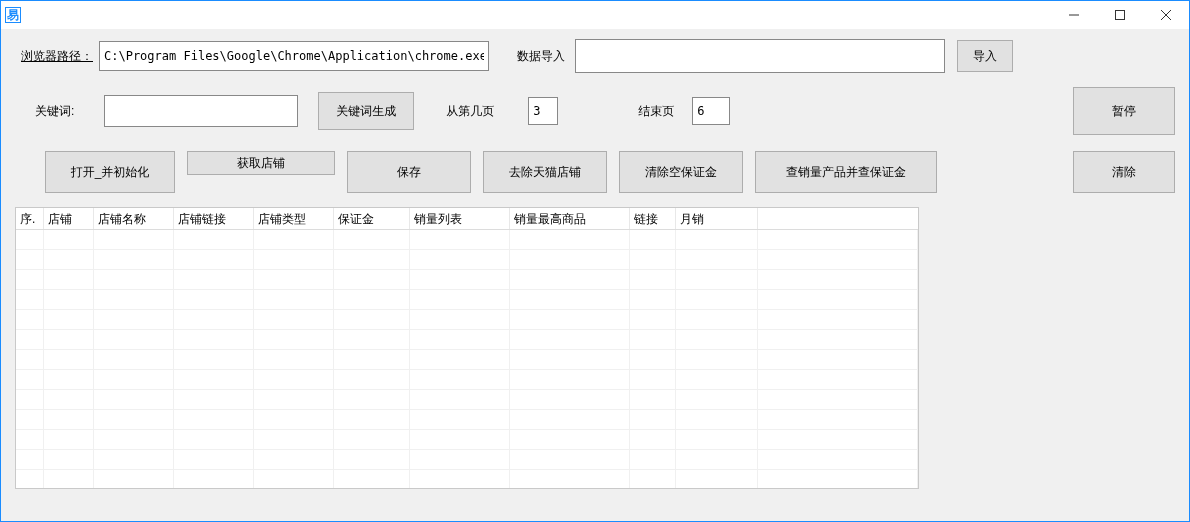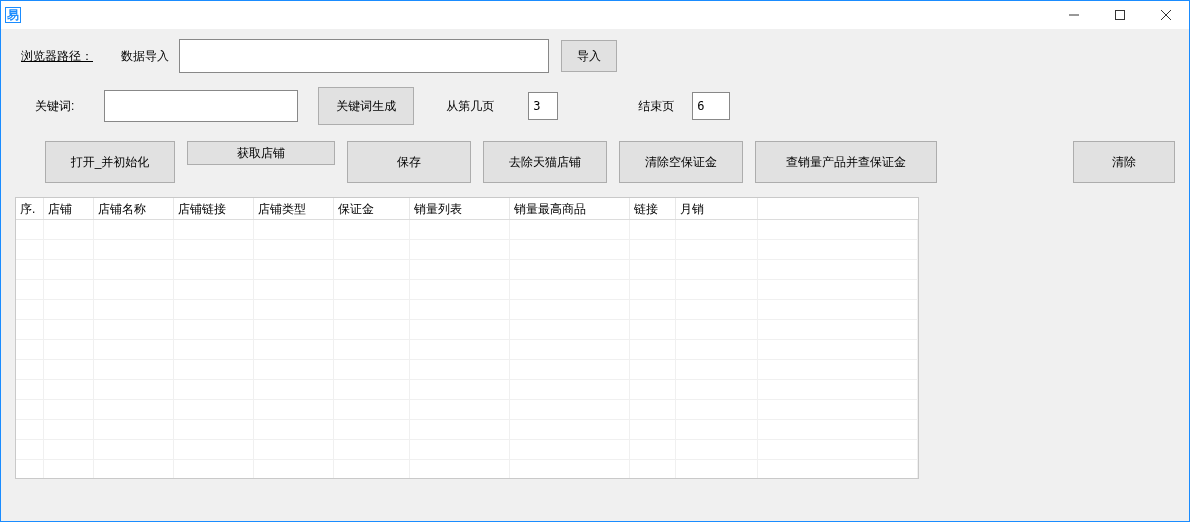--- a/index.html
+++ b/index.html
@@ -165,37 +165,41 @@
             <line x1="10" y1="0" x2="0" y2="10" stroke="#333" stroke-width="1"></line>
           </svg>
       </div>
     </div>
   </div>
 
   <div class="client">
 
     <div class="row1">
       <span class="lbl" style="margin-left:6px;text-decoration:underline;">浏览器路径：</span>
+      <input class="text-input" style="width: 390px; margin-left: 6px; height: 30px;" value="C:\Program Files\Google\Chrome\Application\chrome.exe">
       <span class="lbl" style="margin-left:28px;">数据导入</span>
       <input class="text-input" style="width: 370px; height: 34px; margin-left: 10px;" value="">
       <div class="btn" style="width:56px; height:32px; margin-left:12px;">
           <span>导入</span>
         </div>
     </div>
 
     <div class="row2">
       <span class="lbl" style="margin-left:20px;">关键词:</span>
       <input class="text-input" style="width: 194px; height: 32px; margin-left: 30px;" value="">
       <div class="btn" style="width:96px; height:38px; margin-left:20px;">
           <span>关键词生成</span>
         </div>
       <span class="lbl" style="margin-left:32px;">从第几页</span>
       <input class="text-input" style="width: 30px; height: 28px; margin-left: 34px;" value="3">
       <span class="lbl" style="margin-left:80px;">结束页</span>
       <input class="text-input" style="width: 38px; height: 28px; margin-left: 18px;" value="6">
+      <div class="btn" style="width:102px; height:48px; margin-left:auto;">
+          <span>暂停</span>
+        </div>
     </div>
 
     <div class="row3">
       <div class="btn" style="width:130px; height:42px; margin-left:30px;">
           <span>打开_并初始化</span>
         </div>
       <div class="btn" style="width:148px; height:24px;font-family:Liberation Mono, monospace;">
           <span>获取店铺</span>
         </div>
       <div class="btn" style="width:124px; height:42px;">

